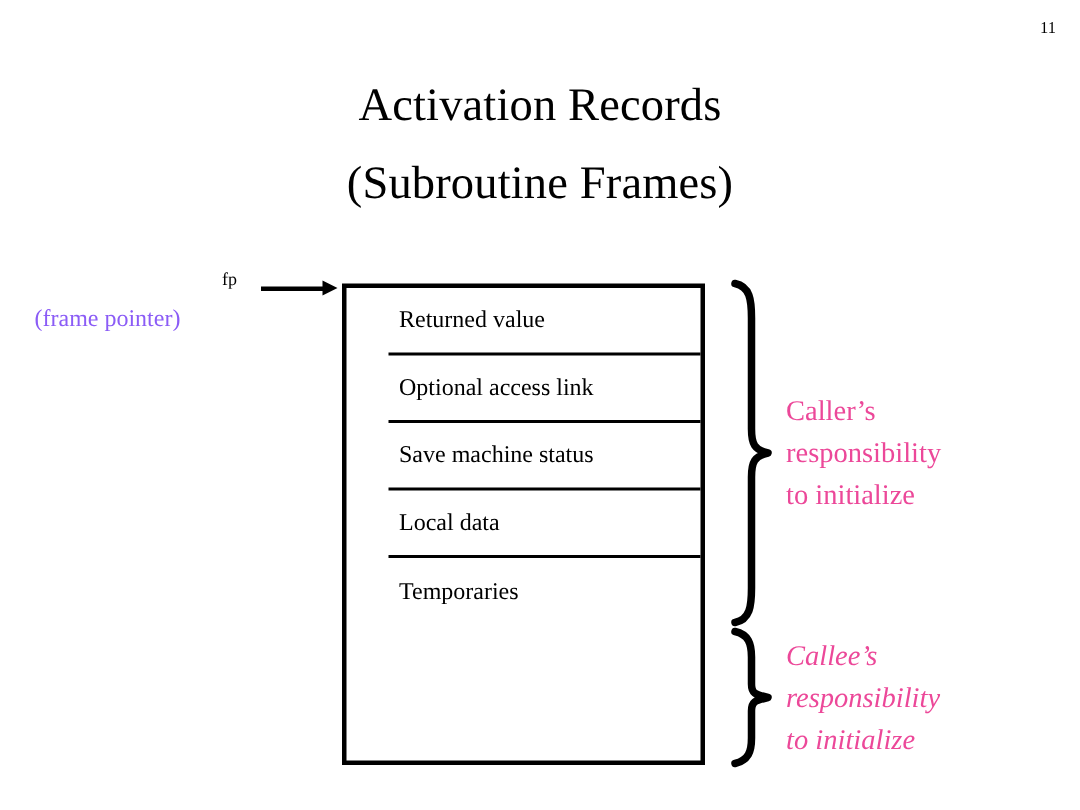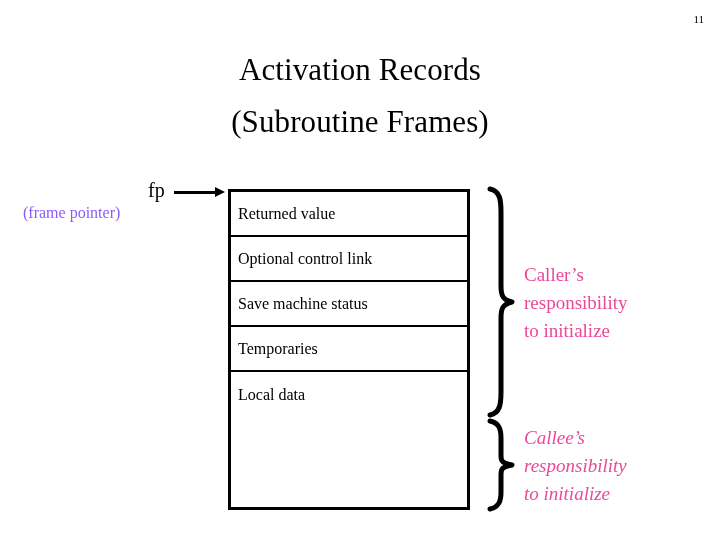--- a/index.html
+++ b/index.html
@@ -45,21 +45,21 @@
     letter-spacing: 0.1px;
     color: #000;
     white-space: nowrap;
   }
 
   
   .fp-label {
     position: absolute;
     left: 148px;
     top: 180px;
-    font-size: 20px;
+    font-size: 12px;
     line-height: 1;
     color: #000;
   }
   .fp-arrow {
     position: absolute;
     left: 174px;
     top: 190px;
     width: 50px;
     height: 5px;
   }
@@ -106,20 +106,21 @@
     height: 45px;
     box-sizing: border-box;
     border-bottom: 2px solid #000;
     display: flex;
     align-items: center;
     padding-left: 7px;
     font-size: 16px;
     line-height: 1;
     color: #000;
     white-space: nowrap;
+    margin-left: 28px;
   }
   .frame-row:last-child {
     border-bottom: none;
   }
 
   
   .brace {
     position: absolute;
     color: #000;
   }
@@ -173,24 +174,24 @@
 
   <div class="fp-arrow">
     <div class="shaft"></div>
     <div class="head"></div>
   </div>
 
   <div class="frame-pointer-caption">(frame pointer)</div>
 
   <div class="frame-stack">
     <div class="frame-row">Returned value</div>
-    <div class="frame-row">Optional control link</div>
+    <div class="frame-row">Optional access link</div>
     <div class="frame-row">Save machine status</div>
+    <div class="frame-row">Local data</div>
     <div class="frame-row">Temporaries</div>
-    <div class="frame-row">Local data</div>
   </div>
 
   <div class="brace brace-caller">
     <svg viewBox="0 0 34 232" width="34" height="232" aria-hidden="true">
       <path d="M4 3
                C 14 5, 15 14, 15 26
                L 15 100
                C 15 110, 17 114, 26 116
                C 17 118, 15 122, 15 132
                L 15 206

